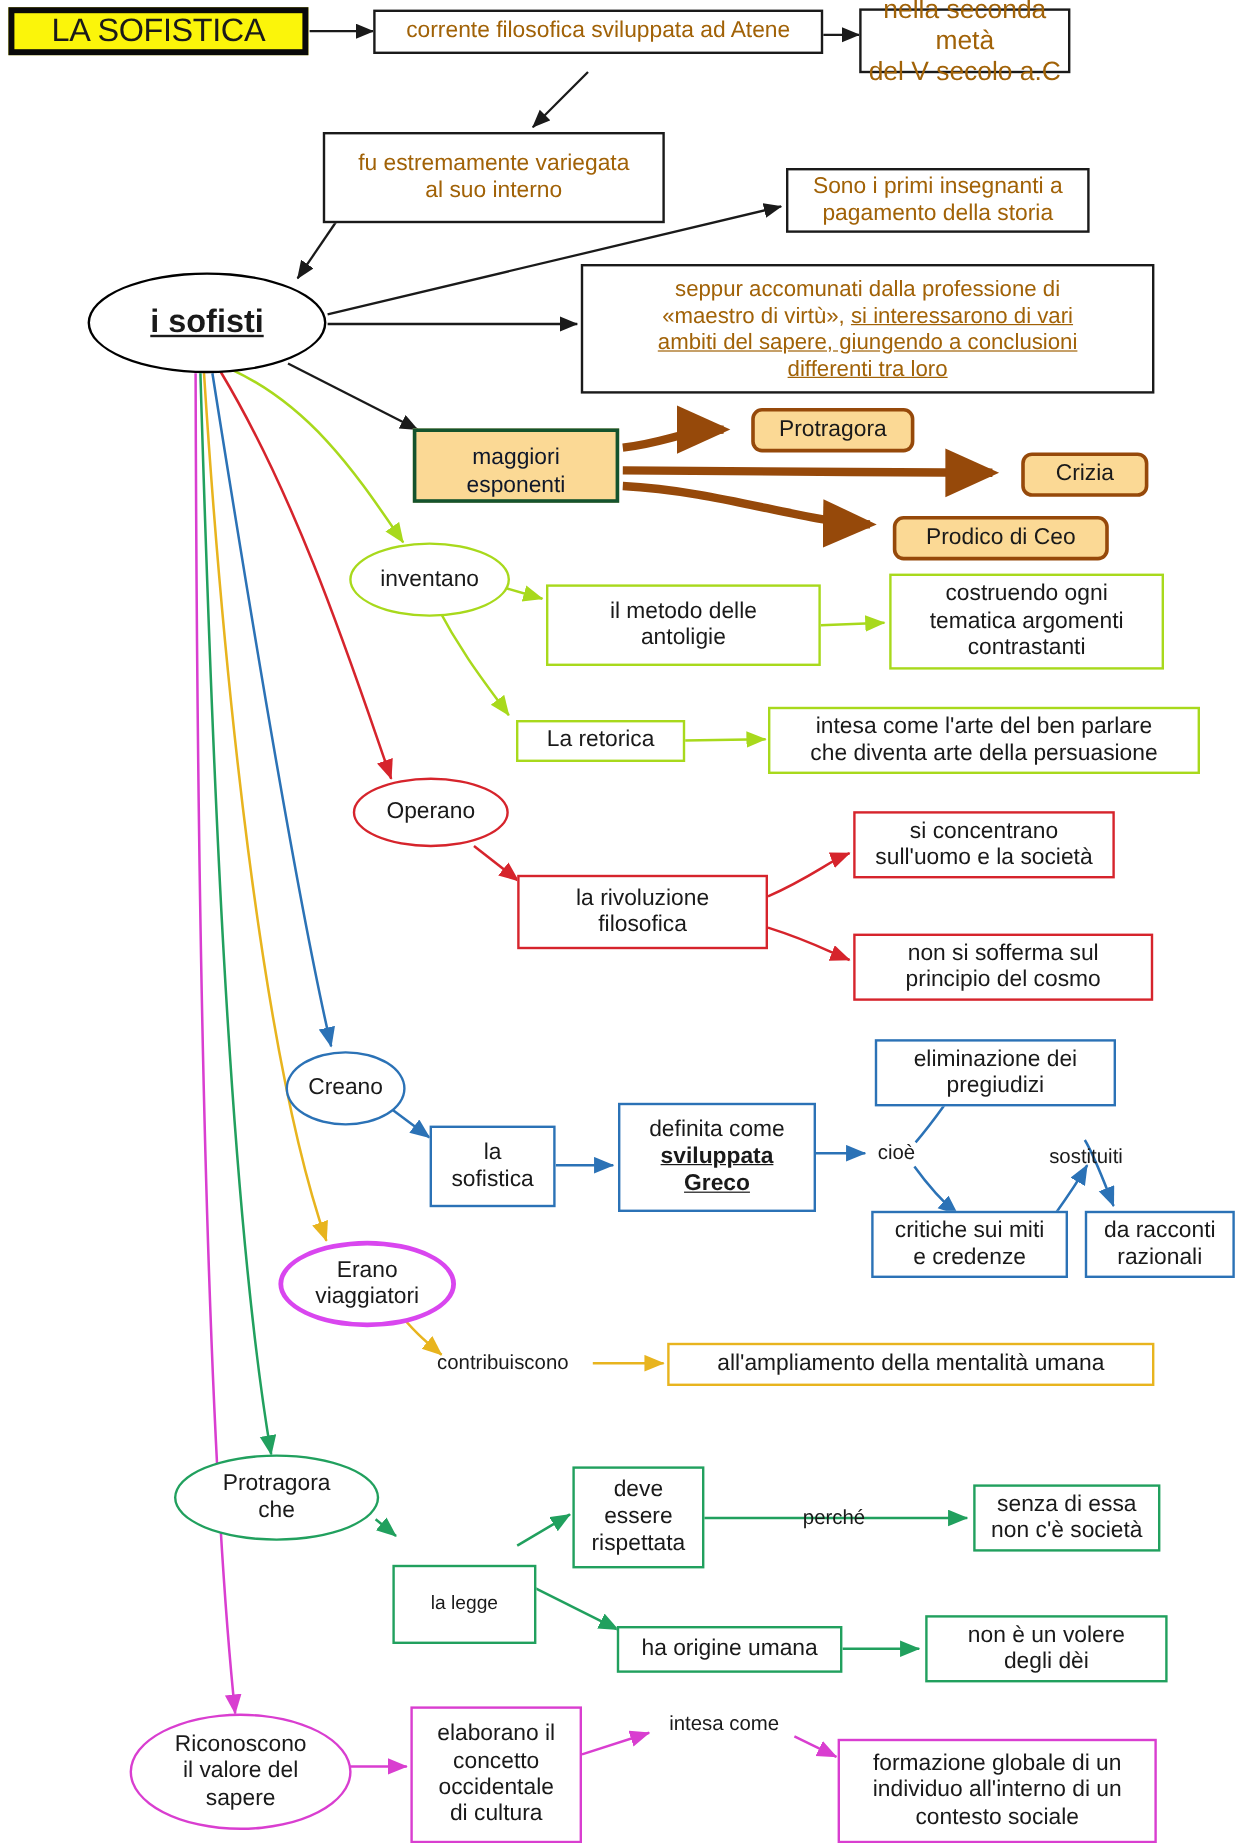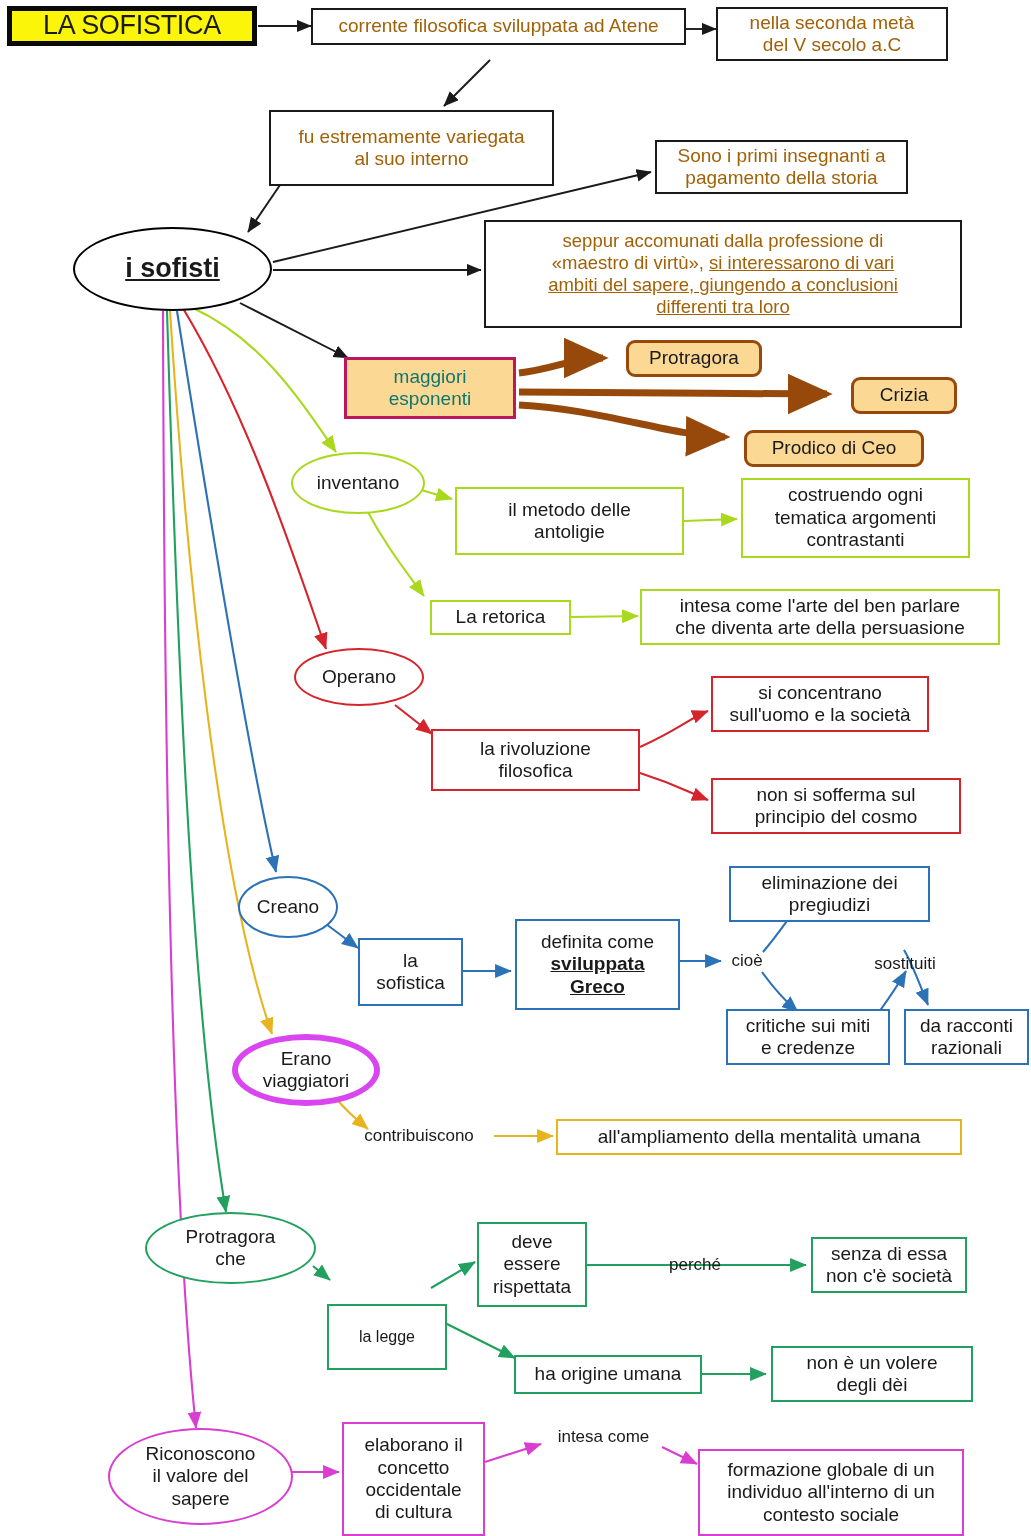--- a/index.html
+++ b/index.html
@@ -13,34 +13,34 @@
   .rect{border:2px solid #000;}
   .oval{border:2px solid #000;border-radius:50%;background:#fff;}
   .plain{background:transparent;border:none;}
 
   
   .title-box{border:5px solid #0a0a0a;background:#fbf50a;font-size:27px;font-weight:400;
              letter-spacing:-.3px;}
   
   .k-black{border-color:#1a1a1a;color:#a16207;}
   
-  .k-brown{border:3px solid #be185d;background:#fbd995;color:#0f766e;}
+  .k-brown{border:3px solid #14532d;background:#fbd995;color:#0f172a;align-items:flex-end;}
   .k-brown-r{border:3px solid #96490a;background:#fbd995;border-radius:9px;color:#1a1a1a;}
   
   .k-lime{border:2px solid #a8d91c;}
   .k-lime-o{border:2px solid #a8d91c;border-radius:50%;}
   
   .k-red{border:2px solid #d6242c;}
   .k-red-o{border:2px solid #d6242c;border-radius:50%;}
   
   .k-blue{border:2px solid #2b72b6;}
   .k-blue-o{border:2px solid #2b72b6;border-radius:50%;}
   
   .k-amber{border:2px solid #e8b41e;}
-  .k-amber-o{border:6px solid #d946ef;border-radius:50%;}
+  .k-amber-o{border:4px solid #d946ef;border-radius:50%;}
   
   .k-green{border:2px solid #21a05e;}
   .k-green-o{border:2px solid #21a05e;border-radius:50%;}
   
   .k-mag{border:2px solid #d93ed0;}
   .k-mag-o{border:2px solid #d93ed0;border-radius:50%;}
 
   .u{text-decoration:underline;}
   .bu{font-weight:bold;text-decoration:underline;}
   .lbl{font-size:17px;background:transparent;border:none;}
@@ -144,21 +144,21 @@
   </svg>
 
   <div class="node title-box" style="left:7px;top:6px;width:250px;height:40px;">
     <span>LA SOFISTICA</span>
   </div>
 
   <div class="node rect k-black" style="left:311px;top:8px;width:375px;height:37px;font-size:19px;">
     <span>corrente filosofica sviluppata ad Atene</span>
   </div>
 
-  <div class="node rect k-black" style="left:716px;top:7px;width:232px;height:54px;font-size:19px;white-space:pre-line;">
+  <div class="node rect k-black" style="left:716px;top:7px;width:176px;height:54px;font-size:22px;white-space:pre-line;">
     <span>nella seconda metà
 del V secolo a.C</span>
   </div>
 
   <div class="node rect k-black" style="left:269px;top:110px;width:285px;height:76px;font-size:19px;white-space:pre-line;">
     <span>fu estremamente variegata
 al suo interno</span>
   </div>
 
   <div class="node rect k-black" style="left:655px;top:140px;width:253px;height:54px;font-size:19px;white-space:pre-line;">

